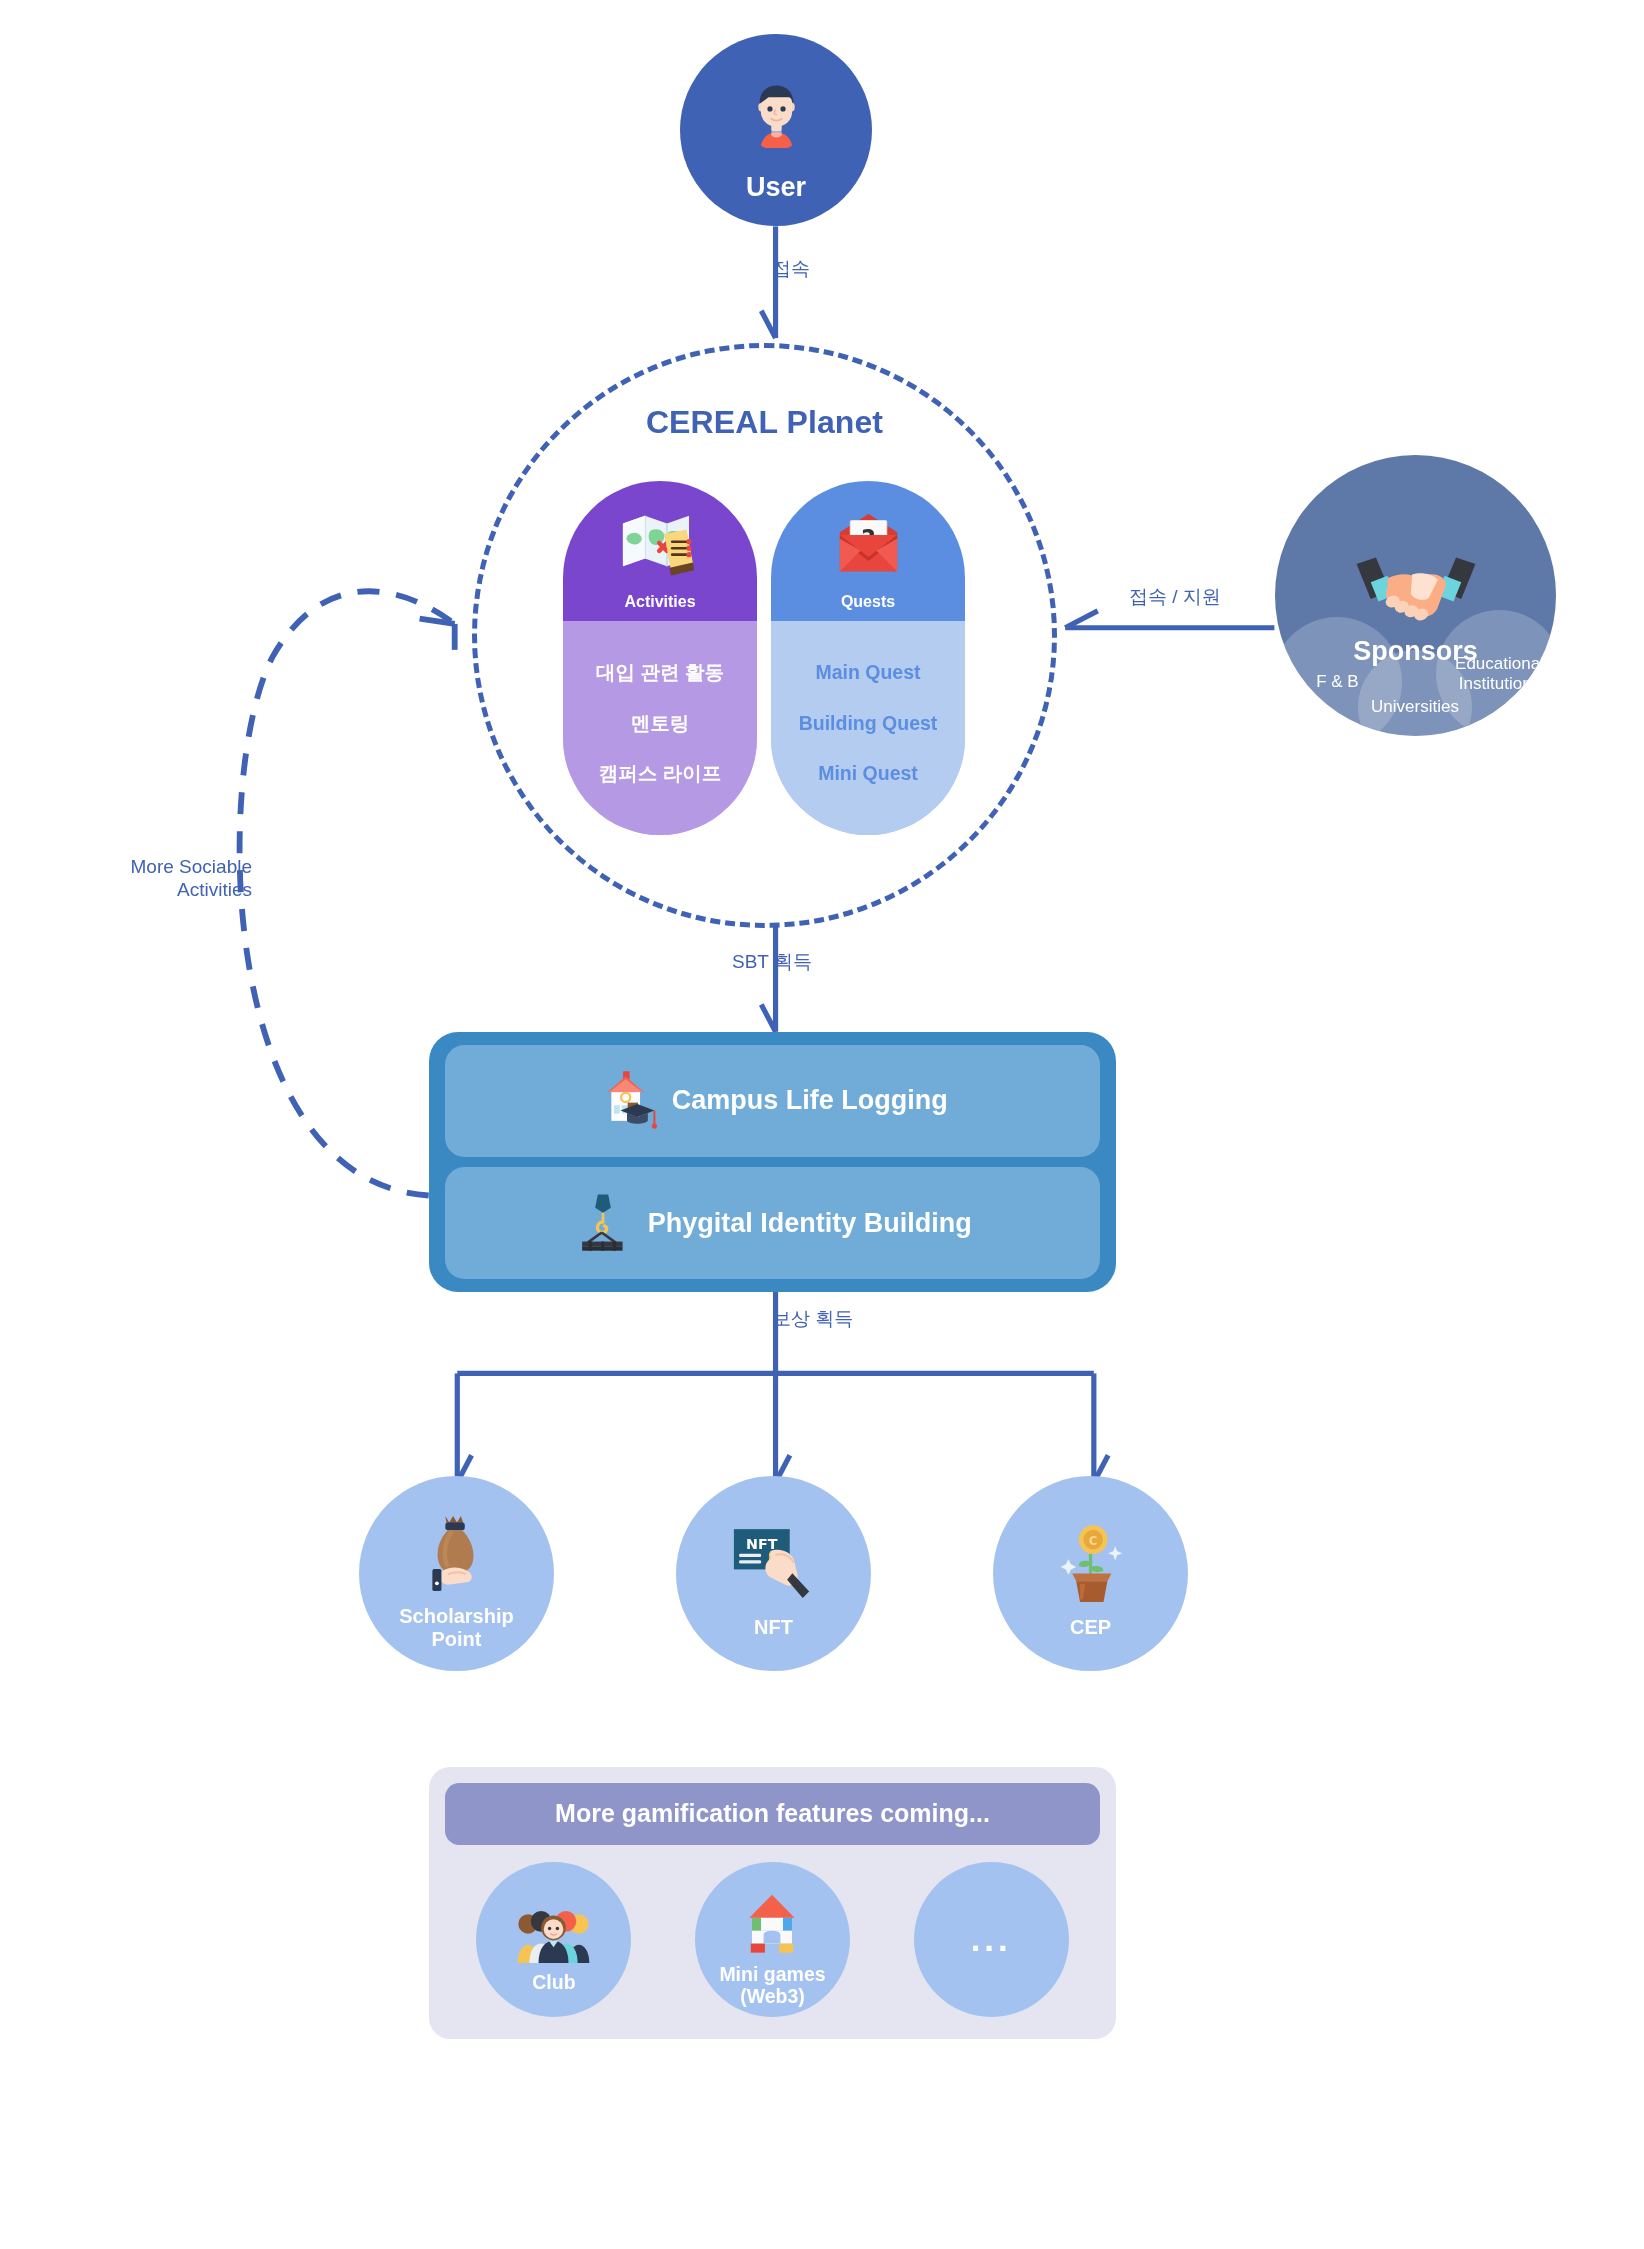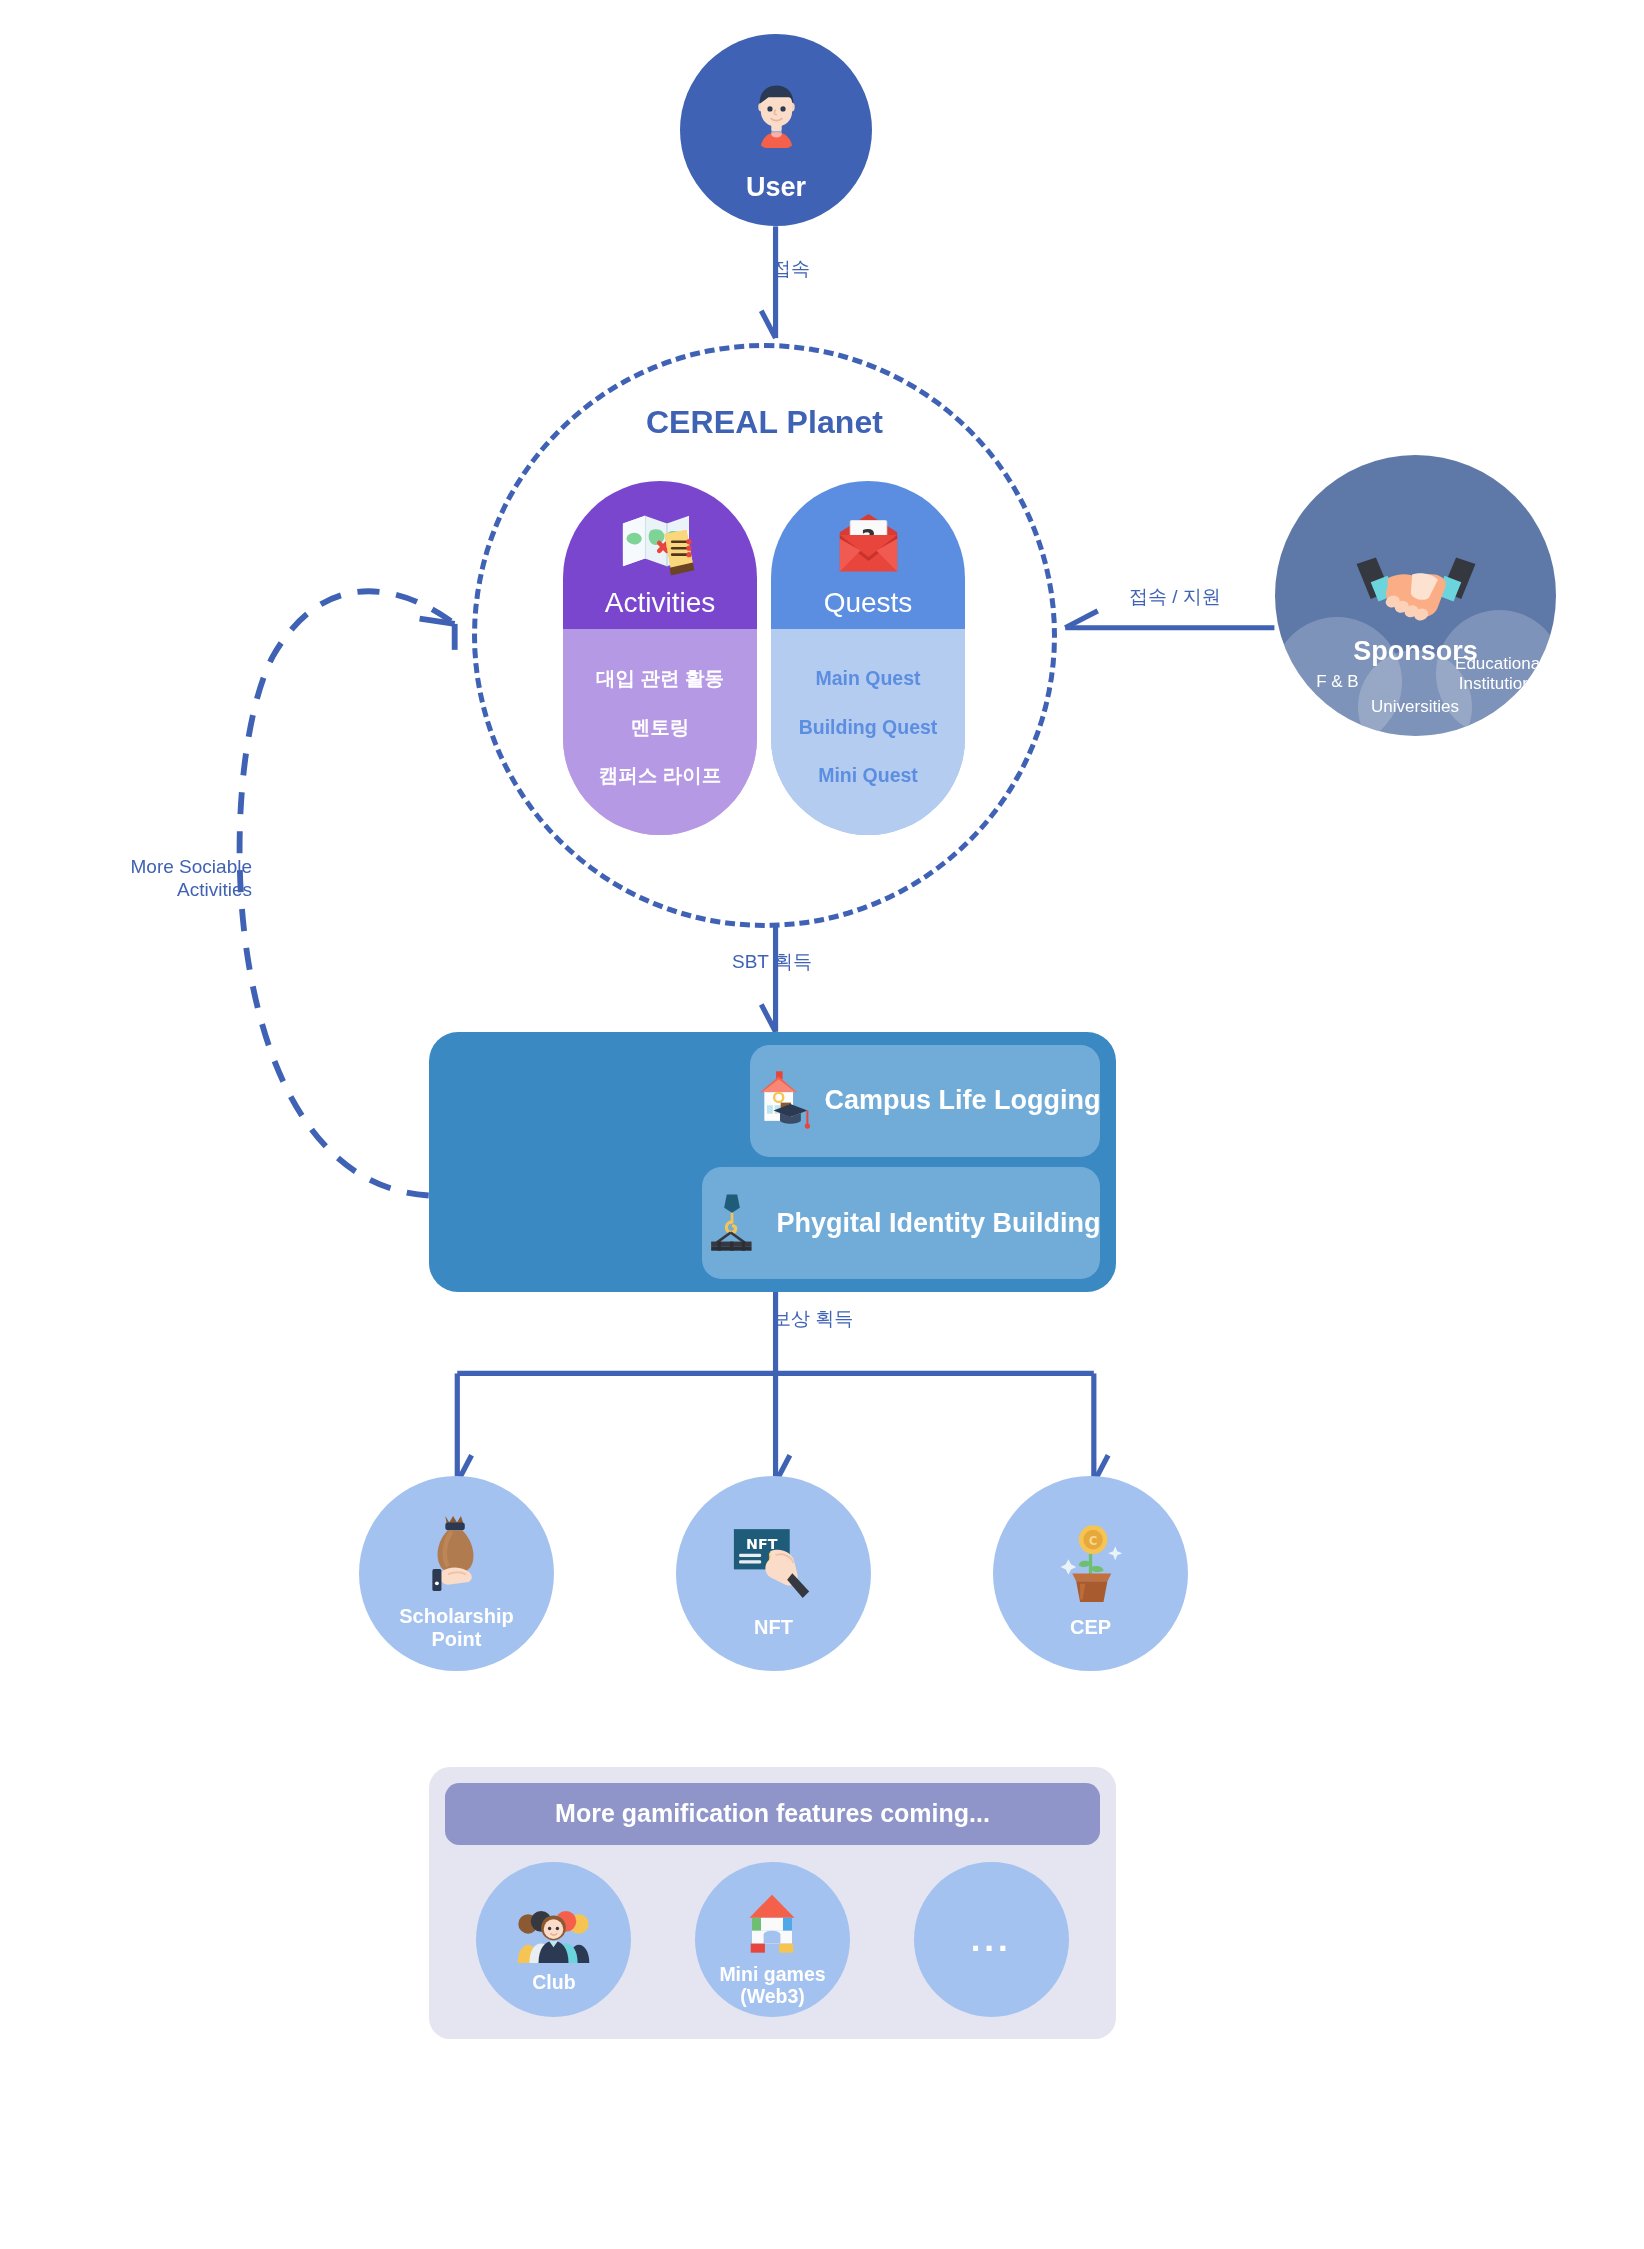--- a/index.html
+++ b/index.html
@@ -17,21 +17,21 @@
 
   
   #planet-ring{left:472px;top:343px;width:585px;height:585px;border-radius:50%;
                border:5.8px dashed #3F62B5;}
   #planet-title{left:472px;top:404px;width:585px;text-align:center;
                 color:#3F62B5;font-size:32px;font-weight:bold;letter-spacing:0.1px;}
 
   .pill{width:194px;height:354px;border-radius:97px;overflow:hidden;
         display:flex;flex-direction:column;align-items:center;}
   .pill .icon{height:77px;display:flex;align-items:flex-end;justify-content:center;margin-top:19.5px;}
-  .pill .head{color:#fff;font-size:28px;font-weight:normal;margin-top:9px;margin-bottom:10.4px;}
+  .pill .head{color:#fff;font-size:16px;font-weight:bold;margin-top:15px;margin-bottom:10.4px;}
   .pill .body{flex:1;width:100%;display:flex;flex-direction:column;
               align-items:center;justify-content:space-evenly;padding:11.7px 6.5px 22px;box-sizing:border-box;}
   .pill .body span{font-size:19.5px;font-weight:bold;line-height:1.15;}
 
   #pill-activities{left:563px;top:481px;background:#7B46CE;}
   #pill-activities .body{background:rgba(255,255,255,.45);}
   #pill-activities .body span{color:#ffffff;}
   #pill-quests{left:771px;top:481px;background:#5B8EE0;}
   #pill-quests .body{background:rgba(255,255,255,.55);}
   #pill-quests .body span{color:#5B8EE0;}
@@ -42,21 +42,21 @@
   #sponsors .title{color:#fff;font-size:27px;font-weight:bold;margin-top:3.9px;}
   .subbubble{position:absolute;border-radius:50%;background:rgba(255,255,255,.20);
              display:flex;align-items:center;justify-content:center;text-align:center;
              color:#fff;font-size:17px;line-height:1.12;padding:2.6px;box-sizing:border-box;}
   #sub-fb{left:-2.6px;top:162px;width:130px;height:130px;}
   #sub-uni{left:83px;top:195px;width:114px;height:114px;}
   #sub-edu{left:161px;top:155px;width:127px;height:127px;}
 
   
   #log-frame{left:429px;top:1032px;width:687px;height:260px;border-radius:29px;background:#3A89C3;
-             padding:13px 15.6px;box-sizing:border-box;display:flex;flex-direction:column;gap:10.4px;align-items:flex-end;}
+             padding:13px 15.6px;box-sizing:border-box;display:flex;flex-direction:column;gap:10.4px;}
   .log-row{flex:1;background:#71ABD8;border-radius:19.5px;display:flex;align-items:center;
            justify-content:center;gap:14.3px;}
   .log-row .lbl{color:#fff;font-size:27px;font-weight:bold;}
 
   
   .reward{width:195px;height:195px;border-radius:50%;background:#A3C2EF;}
   .reward .glyph{margin-top:17px;}
   .reward .lbl{color:#fff;font-size:20px;font-weight:bold;line-height:1.18;margin-top:7.8px;}
   #rw-scholar{left:359px;top:1476px;}
   #rw-nft{left:676px;top:1476px;}

